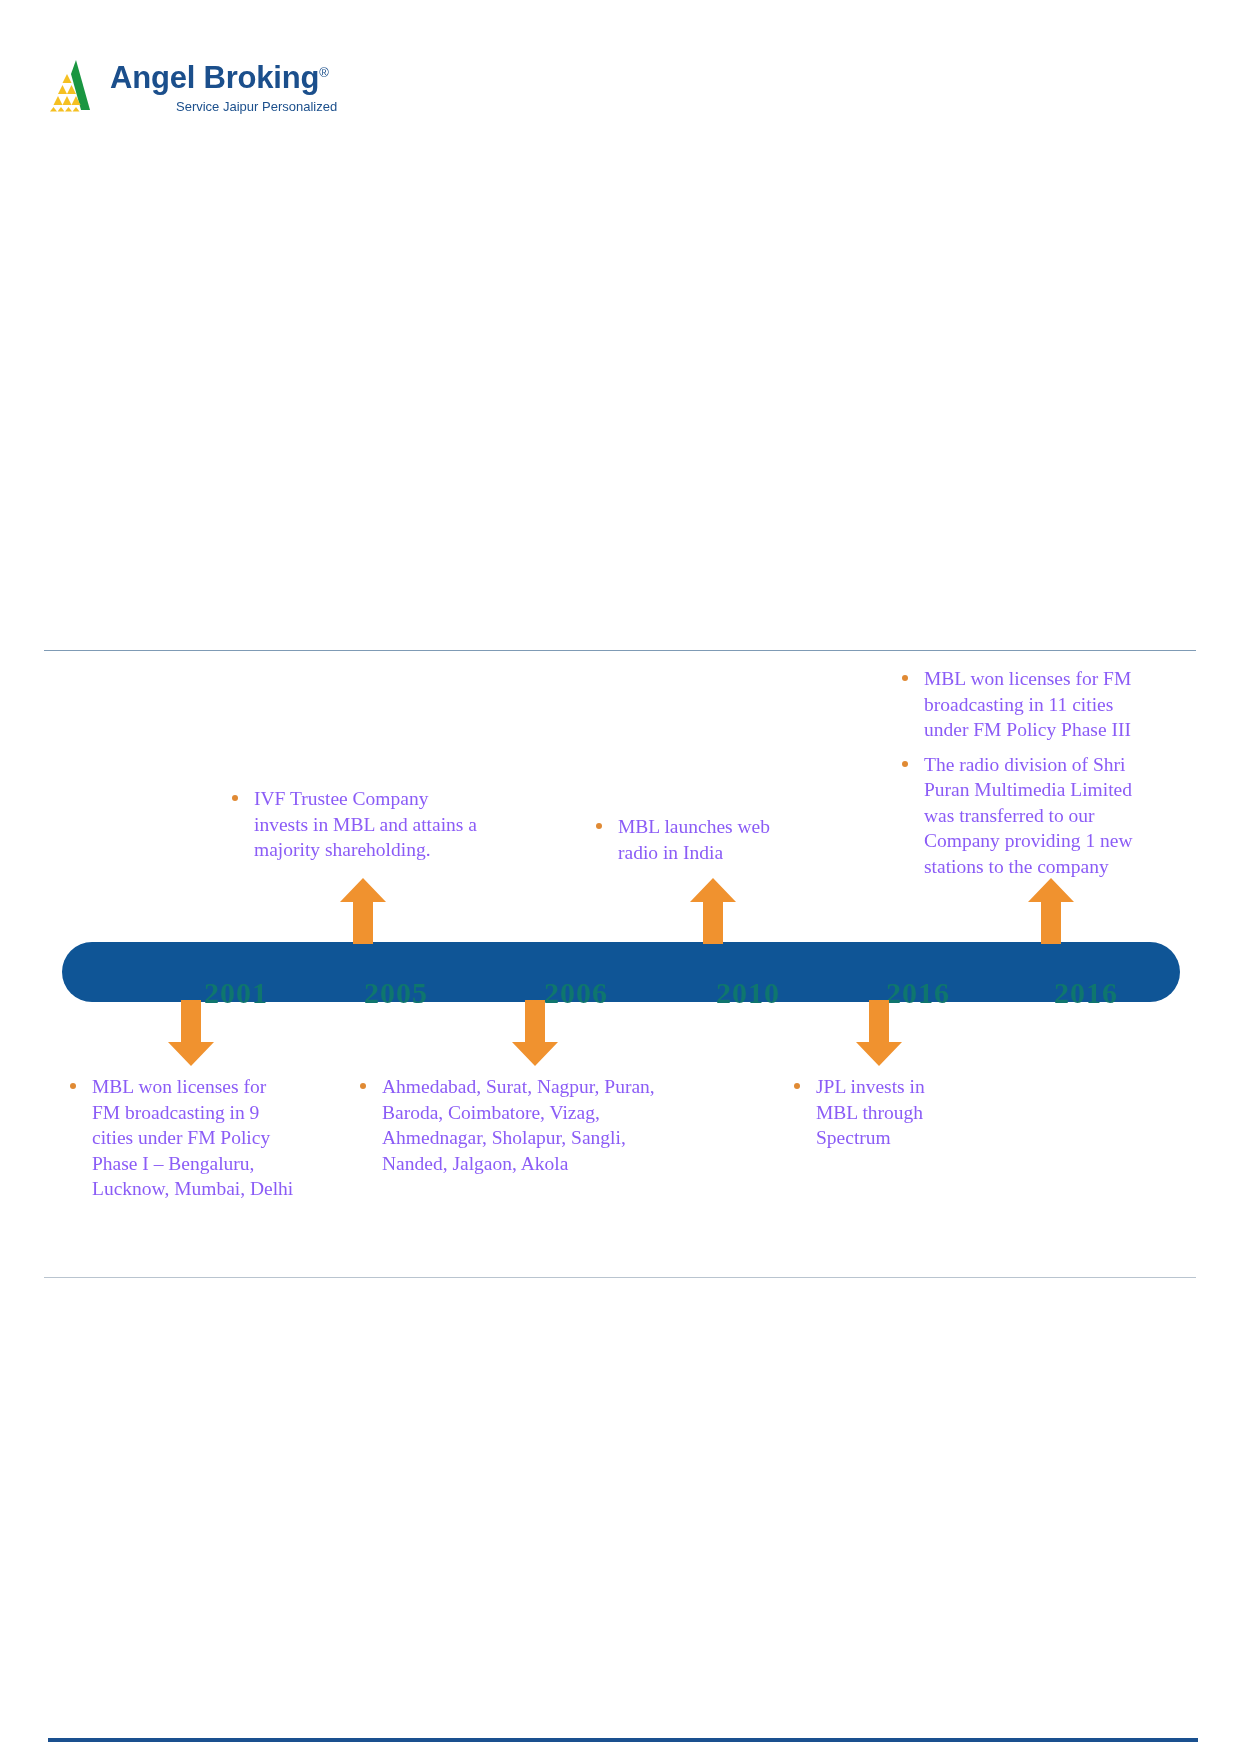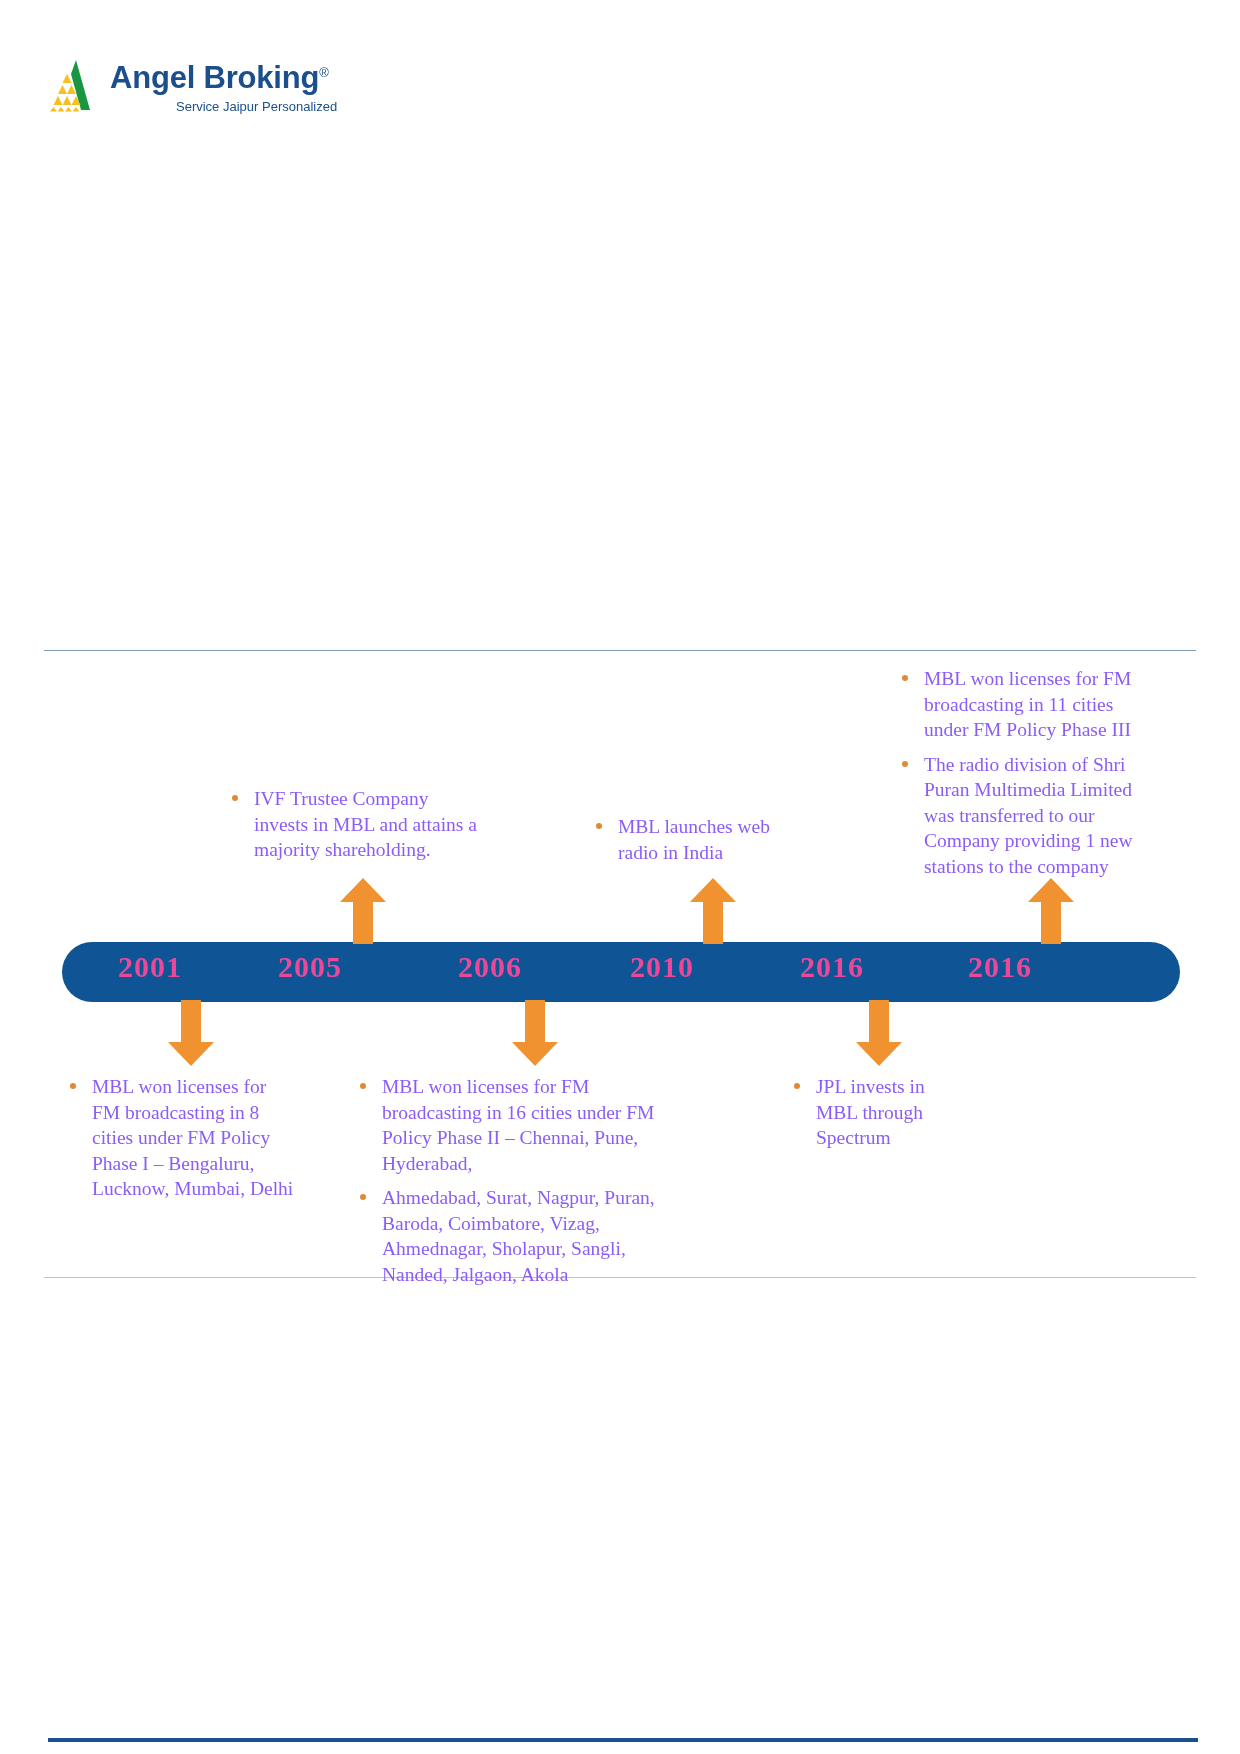--- a/index.html
+++ b/index.html
@@ -88,27 +88,27 @@
     position: absolute;
     left: 62px;
     top: 942px;
     width: 1118px;
     height: 60px;
     background: #0f5596;
     border-radius: 30px;
   }
   .year-label {
     position: absolute;
-    top: 950px;
+    top: 976px;
     width: 150px;
-    text-align: left;
+    text-align: right;
     font-family: "Liberation Serif", serif;
     font-weight: bold;
     font-size: 30px;
-    color: #ec4899;
+    color: #0f766e;
     letter-spacing: 1px;
   }
 
   
   .arrow {
     position: absolute;
     width: 46px;
     height: 66px;
   }
   .arrow svg { display: block; }
@@ -230,31 +230,27 @@
   </div>
   <div class="tl-item">
     <span class="tl-bullet"></span>
     <span>The radio division of Shri Puran Multimedia Limited was transferred to our Company providing 1 new stations to the company</span>
   </div>
 </div>
 
 <div class="tl-block" style="left:66px; top:1074px; width:230px;">
   <div class="tl-item">
     <span class="tl-bullet"></span>
-    <span>MBL won licenses for FM broadcasting in 8 cities under FM Policy Phase I – Bengaluru, Lucknow, Mumbai, Delhi</span>
+    <span>MBL won licenses for FM broadcasting in 9 cities under FM Policy Phase I – Bengaluru, Lucknow, Mumbai, Delhi</span>
   </div>
 </div>
 
 <div class="tl-block" style="left:356px; top:1074px; width:336px;">
   <div class="tl-item">
     <span class="tl-bullet"></span>
-    <span>MBL won licenses for FM broadcasting in 16 cities under FM Policy Phase II – Chennai, Pune, Hyderabad,</span>
-  </div>
-  <div class="tl-item">
-    <span class="tl-bullet"></span>
     <span>Ahmedabad, Surat, Nagpur, Puran, Baroda, Coimbatore, Vizag, Ahmednagar, Sholapur, Sangli, Nanded, Jalgaon, Akola</span>
   </div>
 </div>
 
 <div class="tl-block" style="left:790px; top:1074px; width:170px;">
   <div class="tl-item">
     <span class="tl-bullet"></span>
     <span>JPL invests in MBL through Spectrum</span>
   </div>
 </div>

